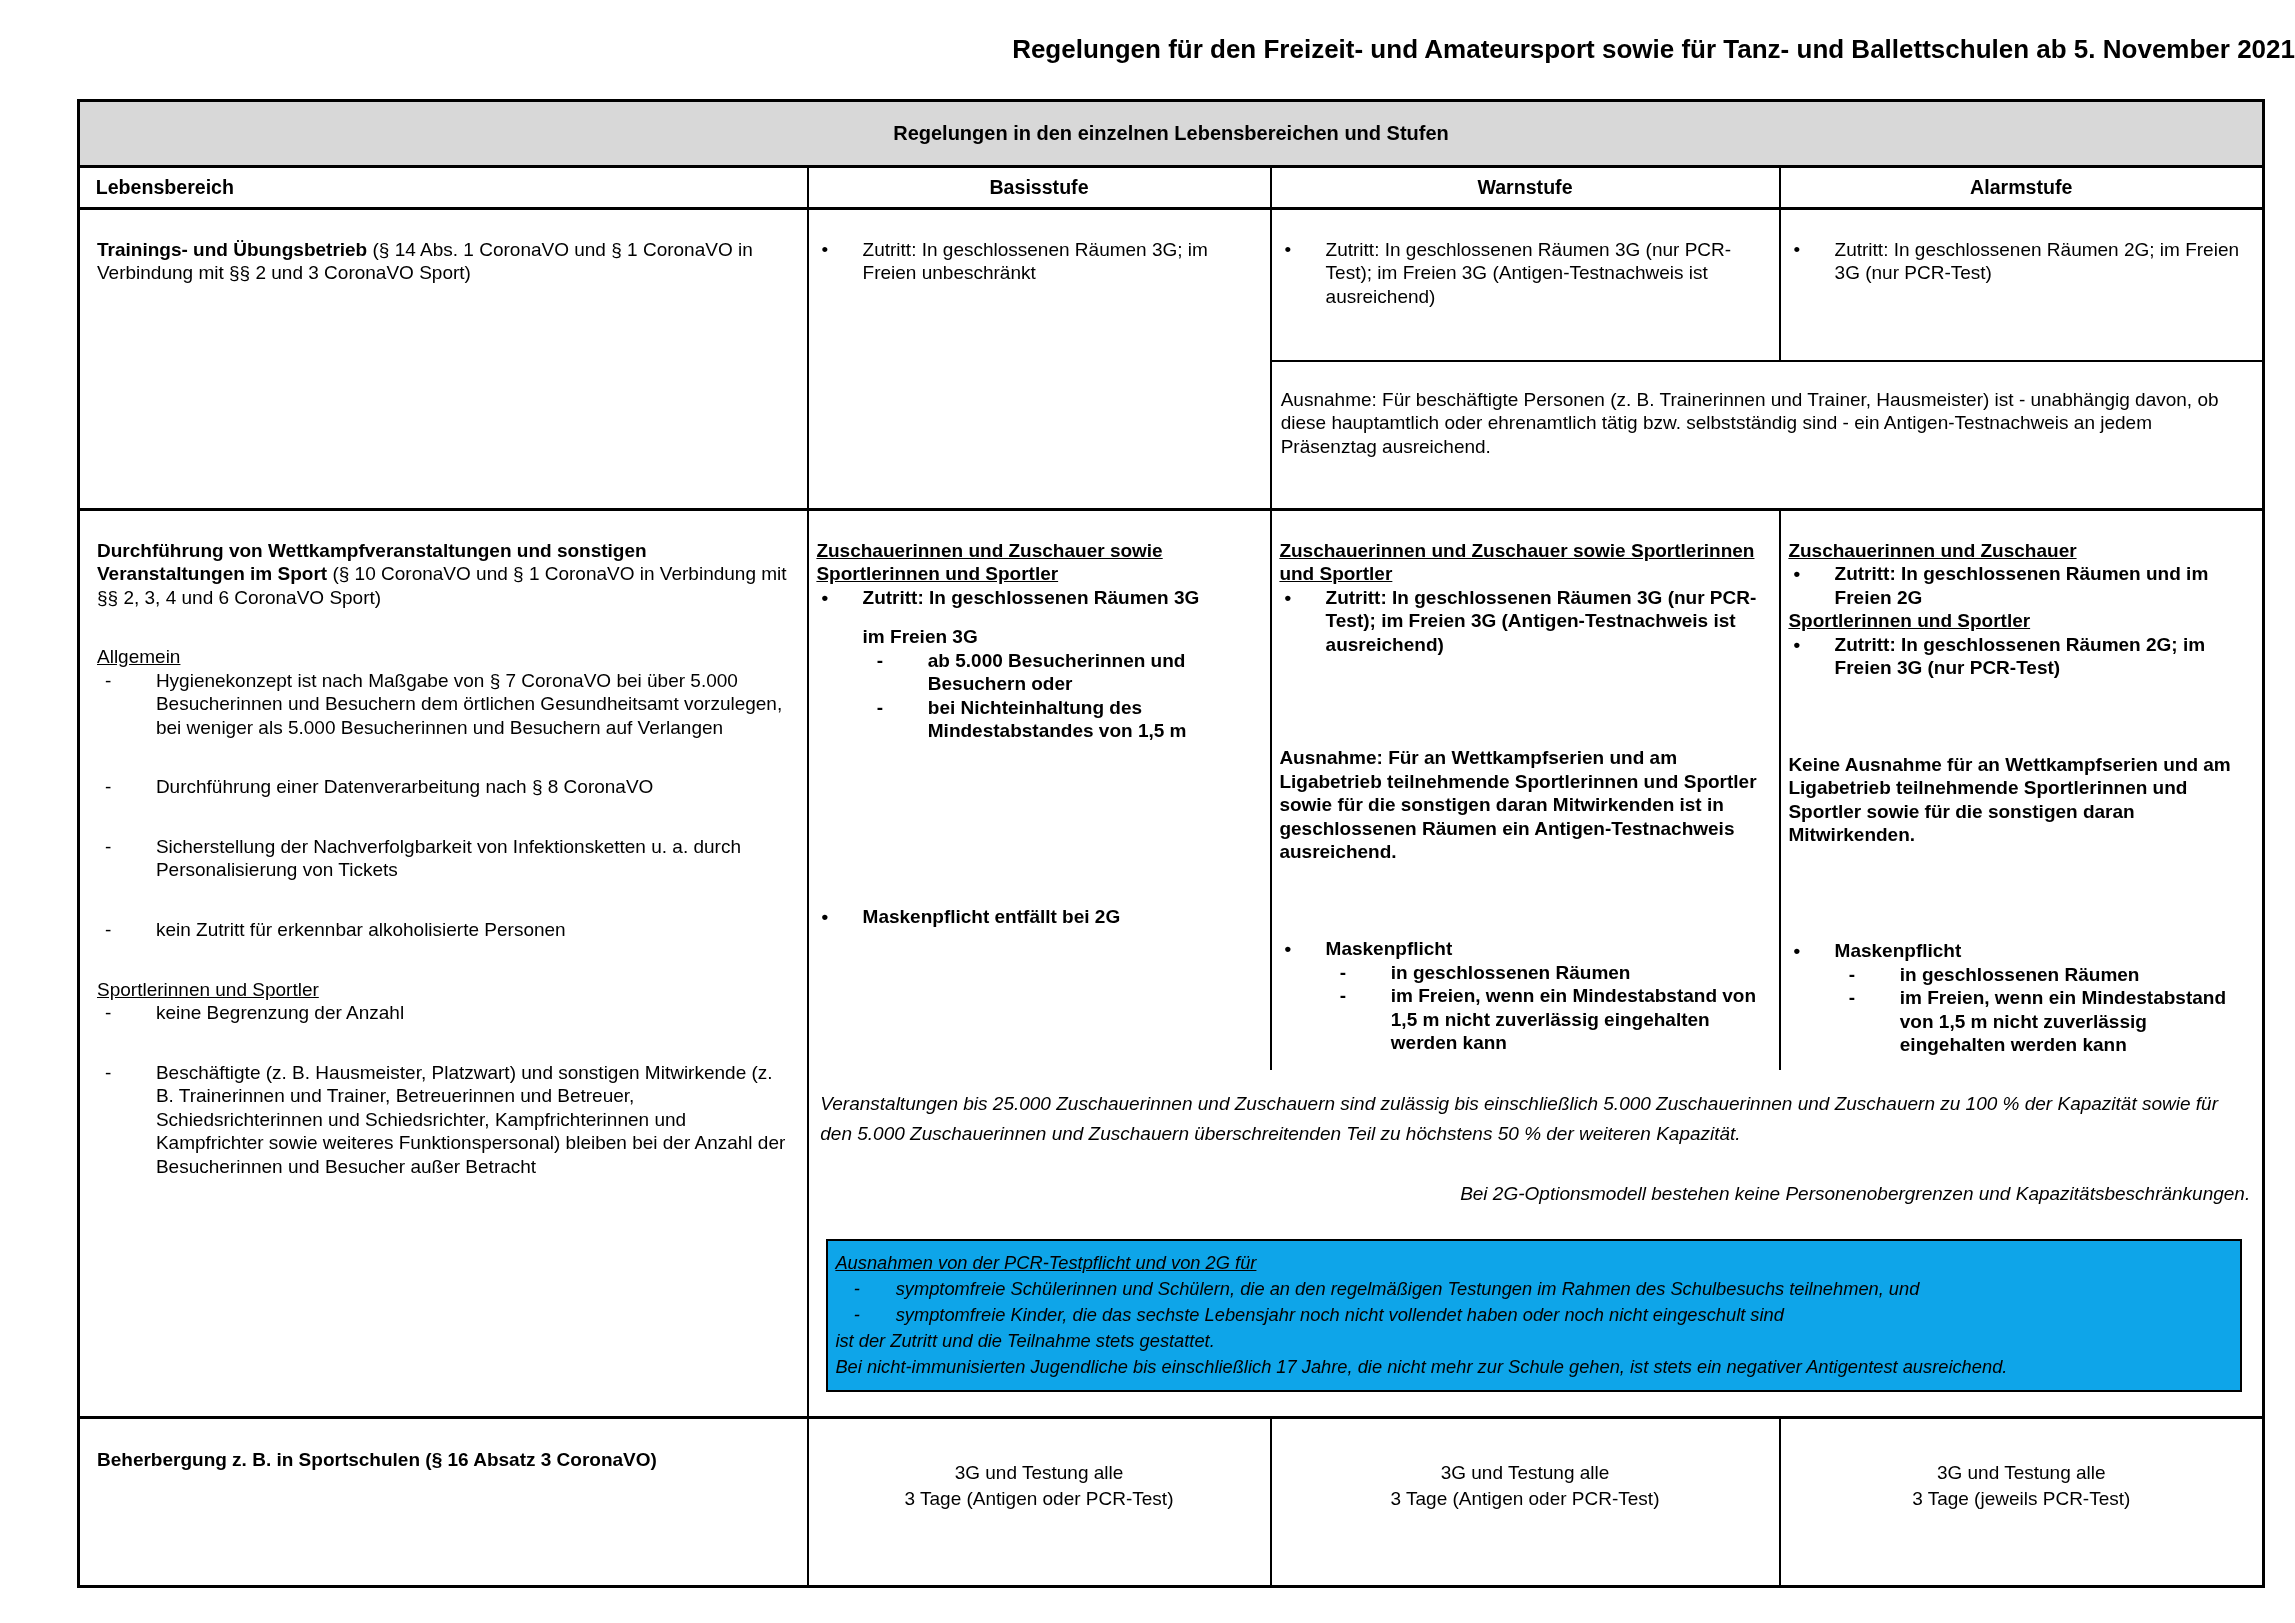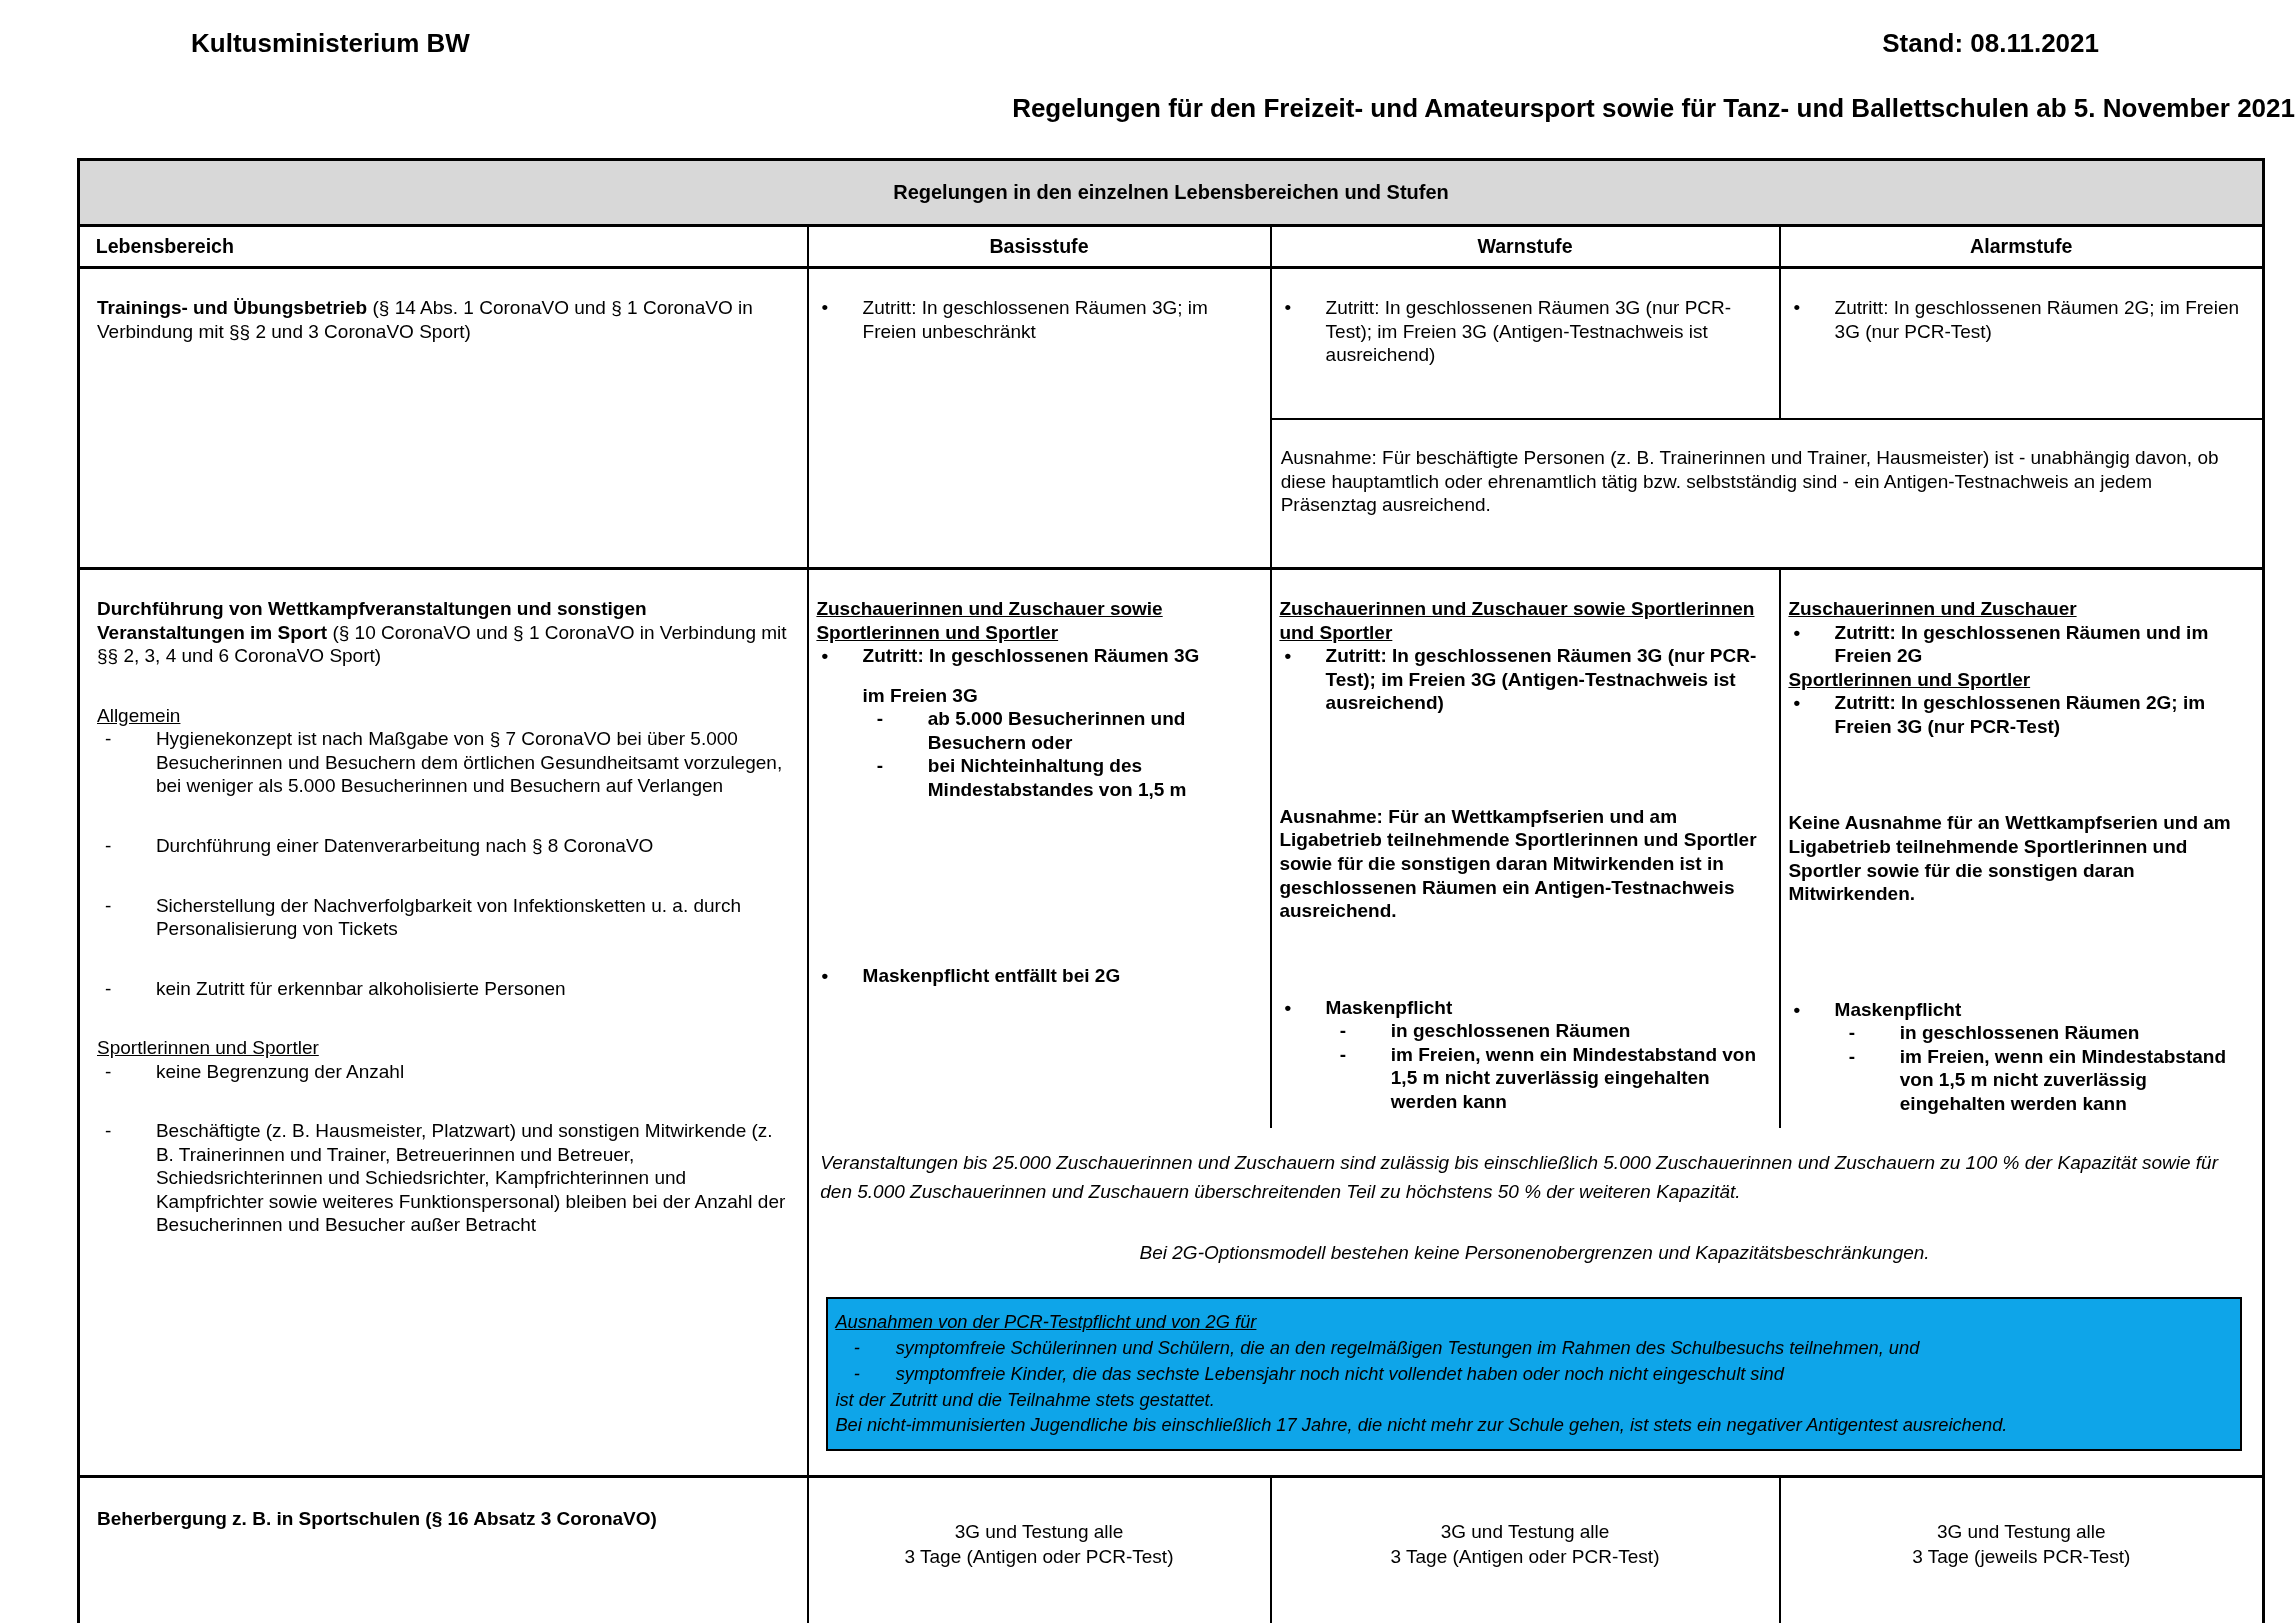--- a/index.html
+++ b/index.html
@@ -44,21 +44,21 @@
   .r1a td{height:109px;}
   .r1b td{height:110px;}
   .bb4{border-bottom:2.6px solid #000;}
   .aus1{padding:26px 13px 10.5px 9.2px;}
 
   .r2a td{height:509px;}
   .nb{border-bottom-style:hidden;font-weight:bold;}
   .merged{border-top-style:hidden;padding:18.3px 11.8px 13px 10.5px;height:315px;font-style:italic;}
 
   .veran{margin:1.3px 2.6px 0 1.3px;line-height:1.55;}
-  .opt{margin:34px 0 0 0;text-align:center;}
+  .opt{margin:34px 0 0 0;text-align:right;}
   .graybox{margin:33px 7.9px 0 6.5px;border:2.6px solid #000;background:#0ea5e9;
            padding:9.2px 13px 10.5px 7.9px;font-size:18.3px;line-height:1.42;}
   .graybox .di > .mk{flex:0 0 42px;padding-left:18.3px;}
 
   .r3 td{height:124px;}
   .r3 .area{padding-top:29px;}
   .c-center{text-align:center;padding-top:41px;line-height:1.35;}
 
   
   .basis-freien{margin-top:16px;}
@@ -66,24 +66,20 @@
   .warn-aus{margin-top:90px;}
   .warn-mask{margin-top:73px;}
   .alarm-keine{margin-top:73px;}
   .alarm-mask{margin-top:92px;}
 </style>
 </head>
 <body>
 
 <div class="page">
 
-  <div class="topbar">
-    <div>Kultusministerium BW</div>
-    <div>Stand: 08.11.2021</div>
-  </div>
 
   <div class="doctitle">Regelungen für den Freizeit- und Amateursport sowie für Tanz- und Ballettschulen ab 5. November 2021</div>
 
   <table class="regtable">
     <colgroup>
         <col class="c1">
         <col class="c2">
         <col class="c3">
         <col class="c4">
       </colgroup>

